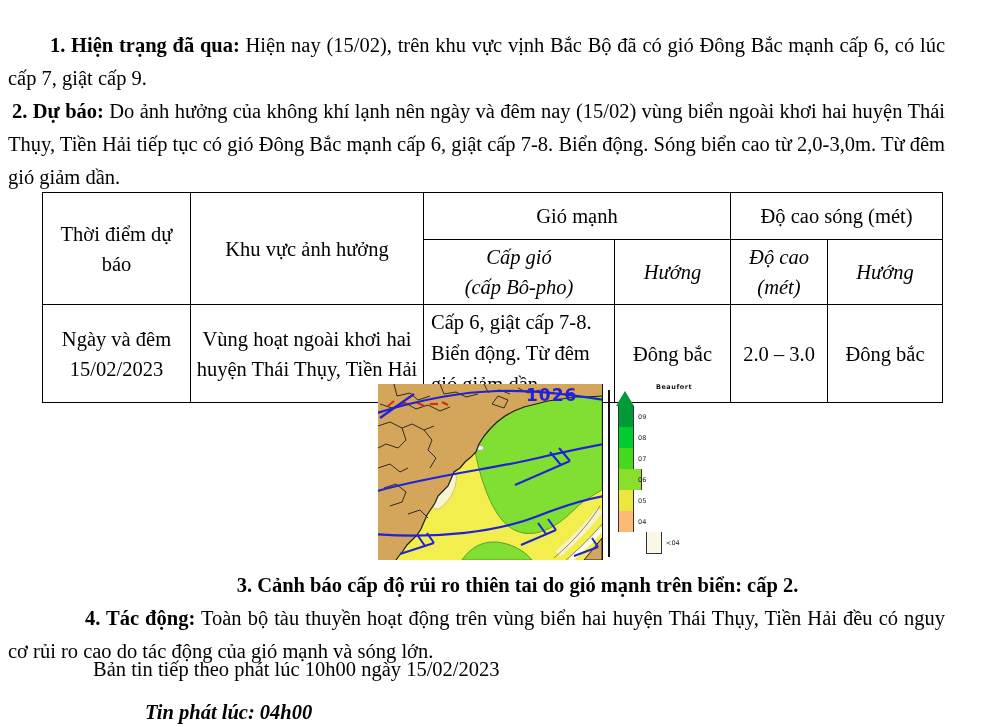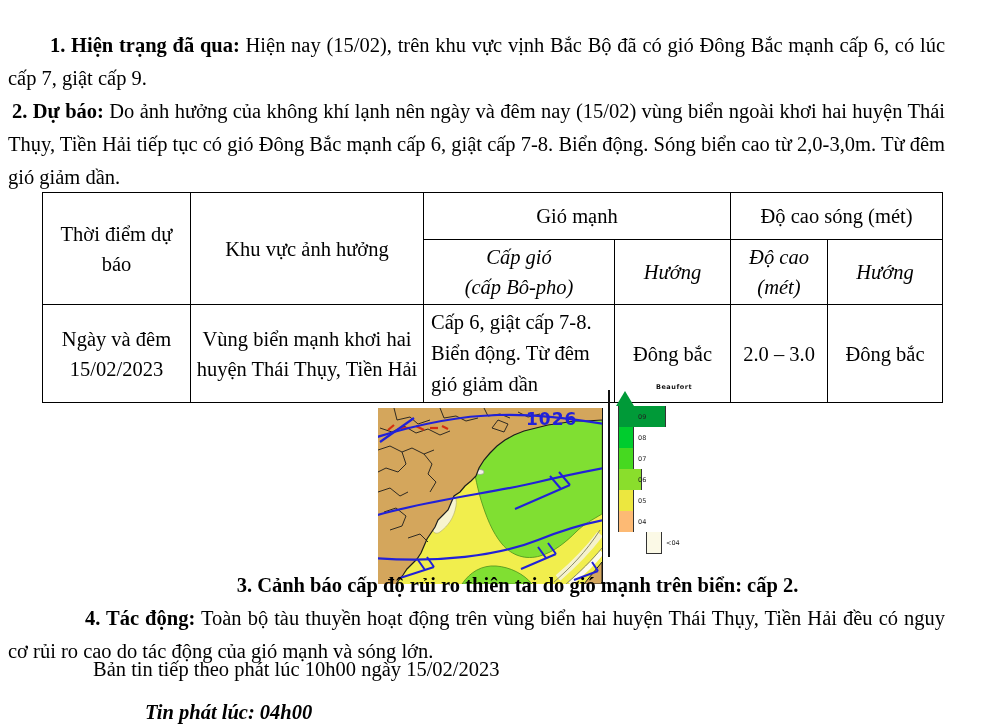--- a/index.html
+++ b/index.html
@@ -22,21 +22,21 @@
     border:1.5px solid #000;font-size:20.5px;font-weight:normal;
     text-align:center;vertical-align:middle;padding:2px 4px;line-height:30px;
   }
   #forecast-table .ital{font-style:italic;}
   #forecast-table .lalign{text-align:left;padding-left:7px;line-height:31px;}
   .h1row td,.h1row th{height:42px;}
   .h2row td,.h2row th{height:57px;}
   .brow td{height:90px;}
 
   
-  #map-wrap{position:absolute;left:378px;top:384px;width:224px;height:176px;border-right:1.5px solid #111;margin-top:24px;}
+  #map-wrap{position:absolute;left:378px;top:384px;width:224px;height:176px;border-right:1.5px solid #111;}
   #map-wrap svg{display:block;}
 
   
   #legend{position:absolute;left:605px;top:383px;width:55px;height:178px;font-family:"DejaVu Sans",sans-serif;}
   #legend-title{position:absolute;left:4px;top:0;font-size:6.5px;font-weight:bold;letter-spacing:.5px;color:#111;padding-left:47px;}
   #legend-axis{position:absolute;left:3px;top:7px;width:1.5px;height:167px;background:#111;}
   #legend-arrow{
     position:absolute;left:11px;top:8px;width:0;height:0;
     border-left:9px solid transparent;border-right:9px solid transparent;border-bottom:15px solid #009a38;
   }
@@ -84,21 +84,21 @@
       </th>
       <th class="ital">Hướng</th>
       <th class="ital">
         <div>Độ cao</div>
         <div>(mét)</div>
       </th>
       <th class="ital">Hướng</th>
     </tr>
     <tr class="brow">
       <td>Ngày và đêm 15/02/2023</td>
-      <td>Vùng biển mạnh khơi hai huyện Thái Thụy, Tiền Hải</td>
+      <td>Vùng hoạt ngoài khơi hai huyện Thái Thụy, Tiền Hải</td>
       <td class="lalign">Cấp 6, giật cấp 7-8. Biển động. Từ đêm gió giảm dần</td>
       <td>Đông bắc</td>
       <td>2.0 – 3.0</td>
       <td>Đông bắc</td>
     </tr>
   </tbody>
     </table>
 
   <div id="map-wrap">
     <svg width="224" height="176" viewBox="0 0 224 176">
@@ -161,21 +161,21 @@
 
       <text x="148" y="17" font-size="17" font-weight="bold" letter-spacing="1" font-family="DejaVu Sans, sans-serif" fill="#2121d8">1026</text>
     </svg>
   </div>
 
   <div id="legend">
     <div id="legend-title">Beaufort</div>
     <div id="legend-axis"></div>
     <div id="legend-arrow"></div>
     <div id="legend-bar">
-      <div class="legend-seg" style="background: rgb(0, 154, 56); padding-left: 32px;">
+      <div class="legend-seg" style="background: rgb(0, 154, 56);">
         <span class="legend-lab">09</span>
         </div>
       <div class="legend-seg" style="background: rgb(0, 204, 46);">
         <span class="legend-lab">08</span>
         </div>
       <div class="legend-seg" style="background: rgb(70, 217, 32);">
         <span class="legend-lab">07</span>
         </div>
       <div class="legend-seg" style="background: rgb(138, 222, 44); padding-left: 8px;">
         <span class="legend-lab">06</span>

